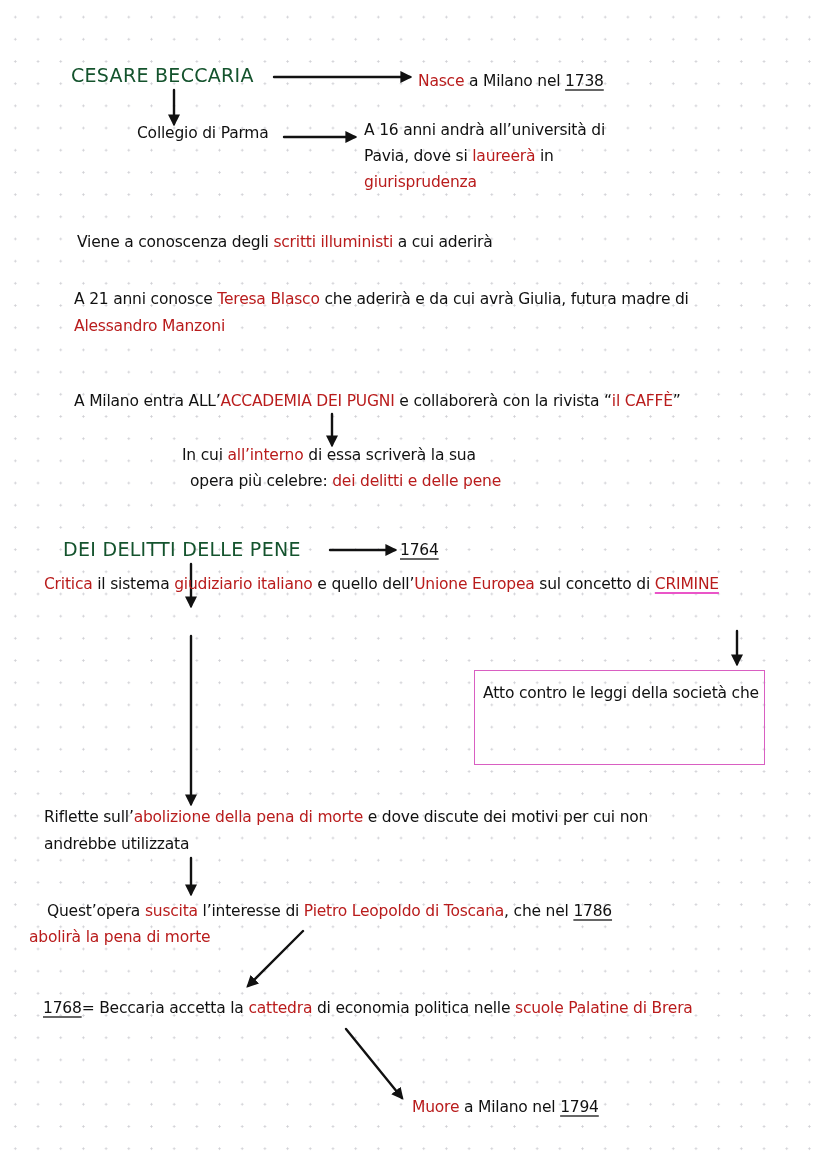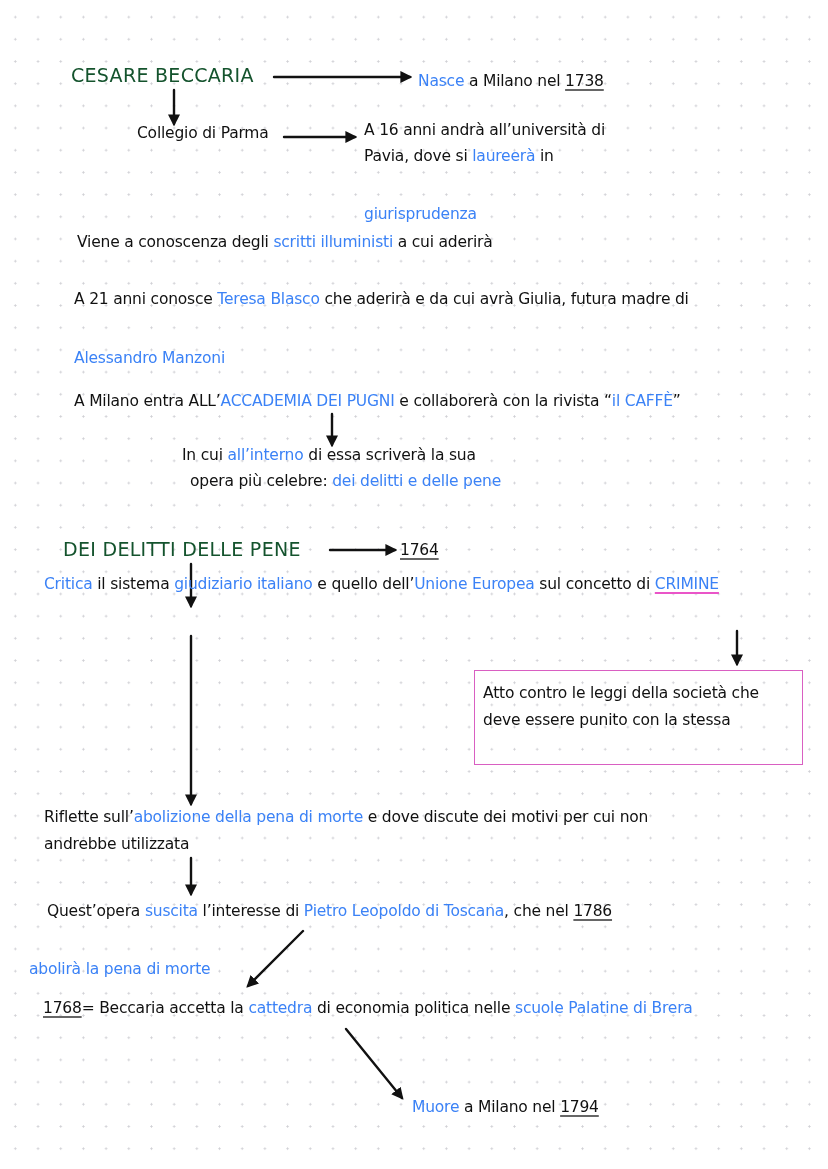--- a/index.html
+++ b/index.html
@@ -6,26 +6,26 @@
   body {
     width: 828px; height: 1169px; position: relative; overflow: hidden;
     background-color: #ffffff;
     background-image: radial-gradient(circle, #cfcfd4 0.9px, transparent 1.2px);
     background-size: 22.7px 22.2px;
     background-position: 4px 6px;
     font-family: "DejaVu Sans", sans-serif;
     color: #111111;
   }
   .t { position: absolute; font-size: 15.5px; line-height: 26px; white-space: nowrap; letter-spacing: -0.2px; }
-  .pk { color: #3b82f6; margin-top: 32px; }
+  .pk { color: #b91c1c; }
   .u { text-decoration: underline; text-decoration-color: #666; text-underline-offset: 3px; text-decoration-thickness: 1.5px; }
   .upk { text-decoration: underline; text-decoration-color: #ea55c8; text-underline-offset: 3px; text-decoration-thickness: 1.5px; }
   .h { font-size: 19px; color: #14532d; letter-spacing: 0.3px; }
   .box {
-    position: absolute; left: 474px; top: 670px; width: 329px; height: 95px;
+    position: absolute; left: 474px; top: 670px; width: 291px; height: 95px;
     border: 1.6px solid #d95fc2; box-sizing: border-box;
     padding: 9px 0 0 8px;
   }
   .box .ln { font-size: 15.5px; line-height: 26.5px; white-space: nowrap; letter-spacing: -0.2px; }
   svg.arrows { position: absolute; left: 0; top: 0; pointer-events: none; }
 </style>
 </head>
 <body>
 
 <svg class="arrows" width="828" height="1169">
@@ -85,21 +85,20 @@
 
 <div class="t h" style="left:63px; top:536px;">DEI DELITTI DELLE PENE</div>
 <div class="t u" style="left:400px; top:537px;">1764</div>
 
 <div class="t" style="left:44px; top:571px;">
   <span class="pk">Critica</span><span> il sistema </span><span class="pk">giudiziario italiano</span><span> e quello dell’</span><span class="pk">Unione Europea</span><span> sul concetto di </span><span class="pk upk">CRIMINE</span>
 </div>
 
 <div class="box">
   <div class="ln">Atto contro le leggi della società che</div>
-  <div class="ln">deve essere punito con la stessa</div>
 </div>
 
 <div class="t" style="left:44px; top:804px;">
   <span>Riflette sull’</span><span class="pk">abolizione della pena di morte</span><span> e dove discute dei motivi per cui non</span>
 </div>
 <div class="t" style="left:44px; top:831px;">andrebbe utilizzata</div>
 
 <div class="t" style="left:47px; top:898px;">
   <span>Quest’opera </span><span class="pk">suscita</span><span> l’interesse di </span><span class="pk">Pietro Leopoldo di Toscana</span><span>, che nel </span><span class="u">1786</span>
 </div>

